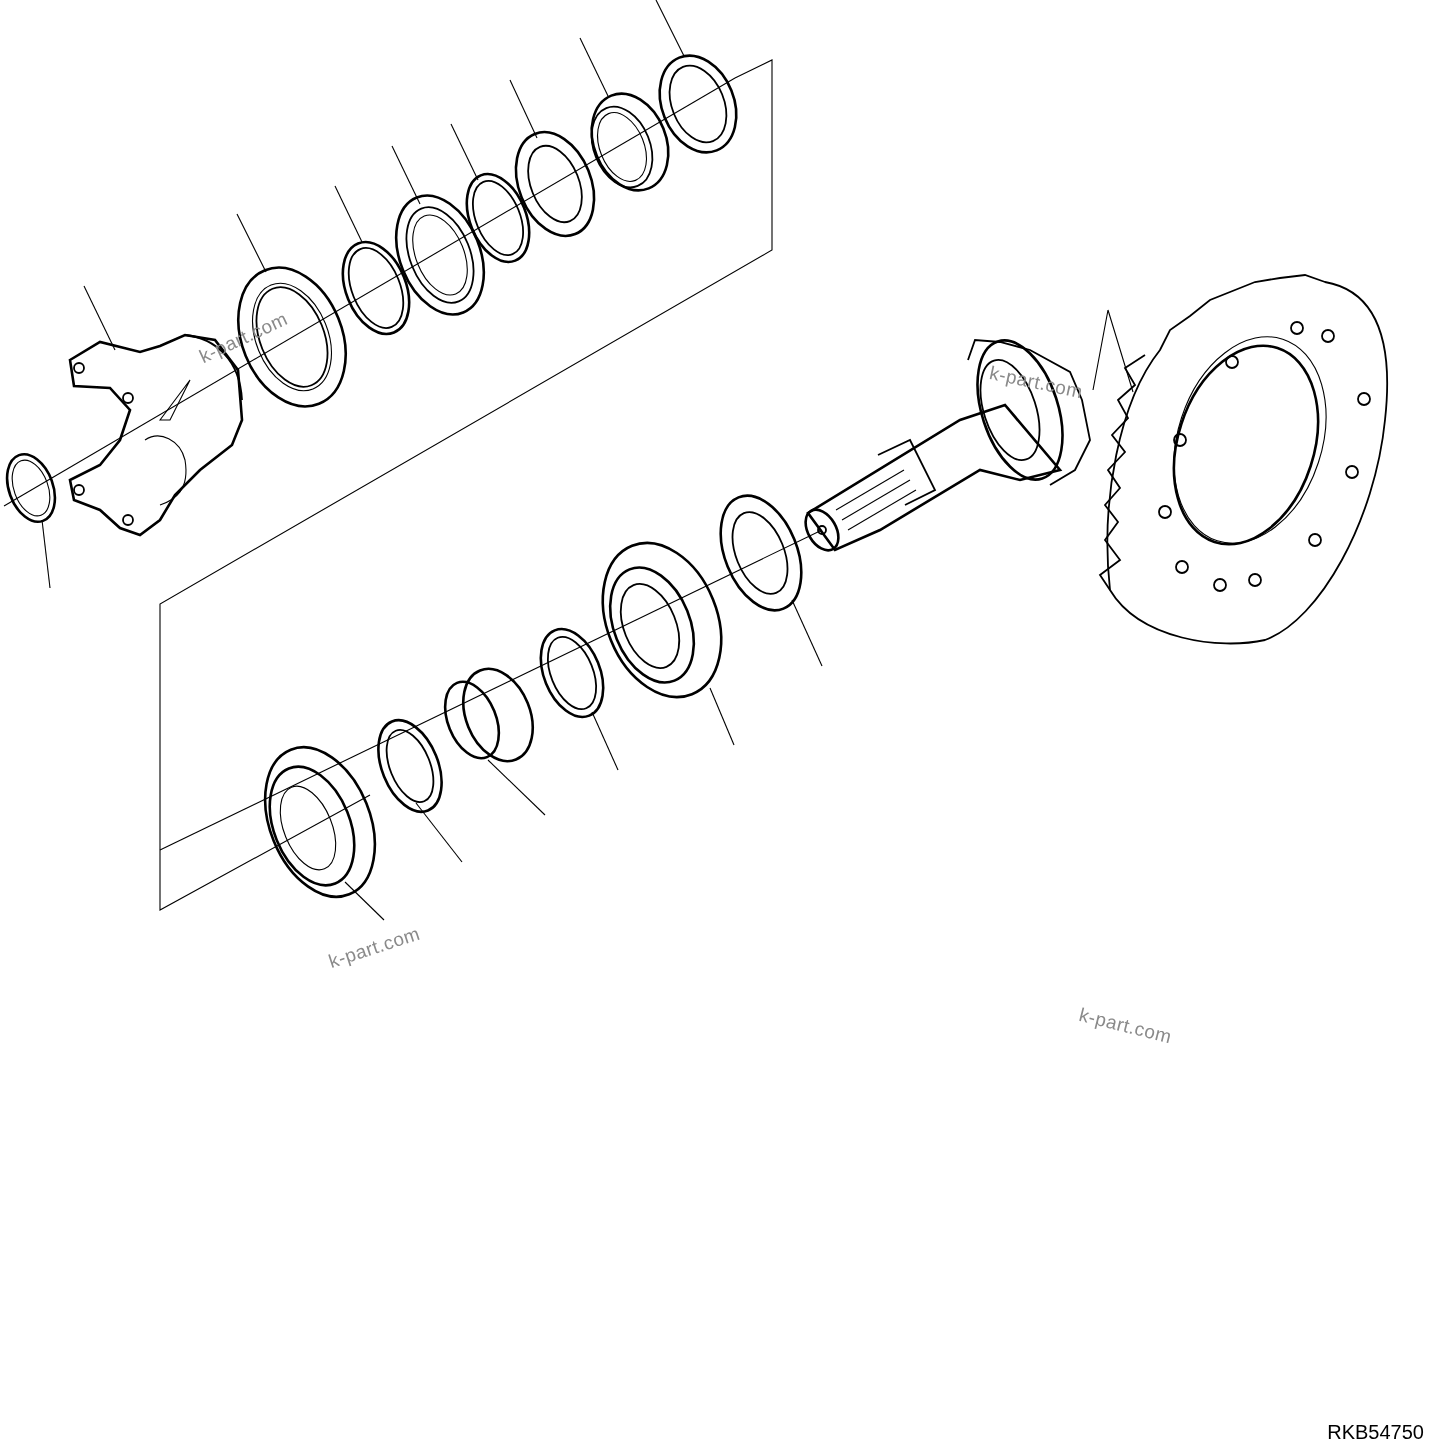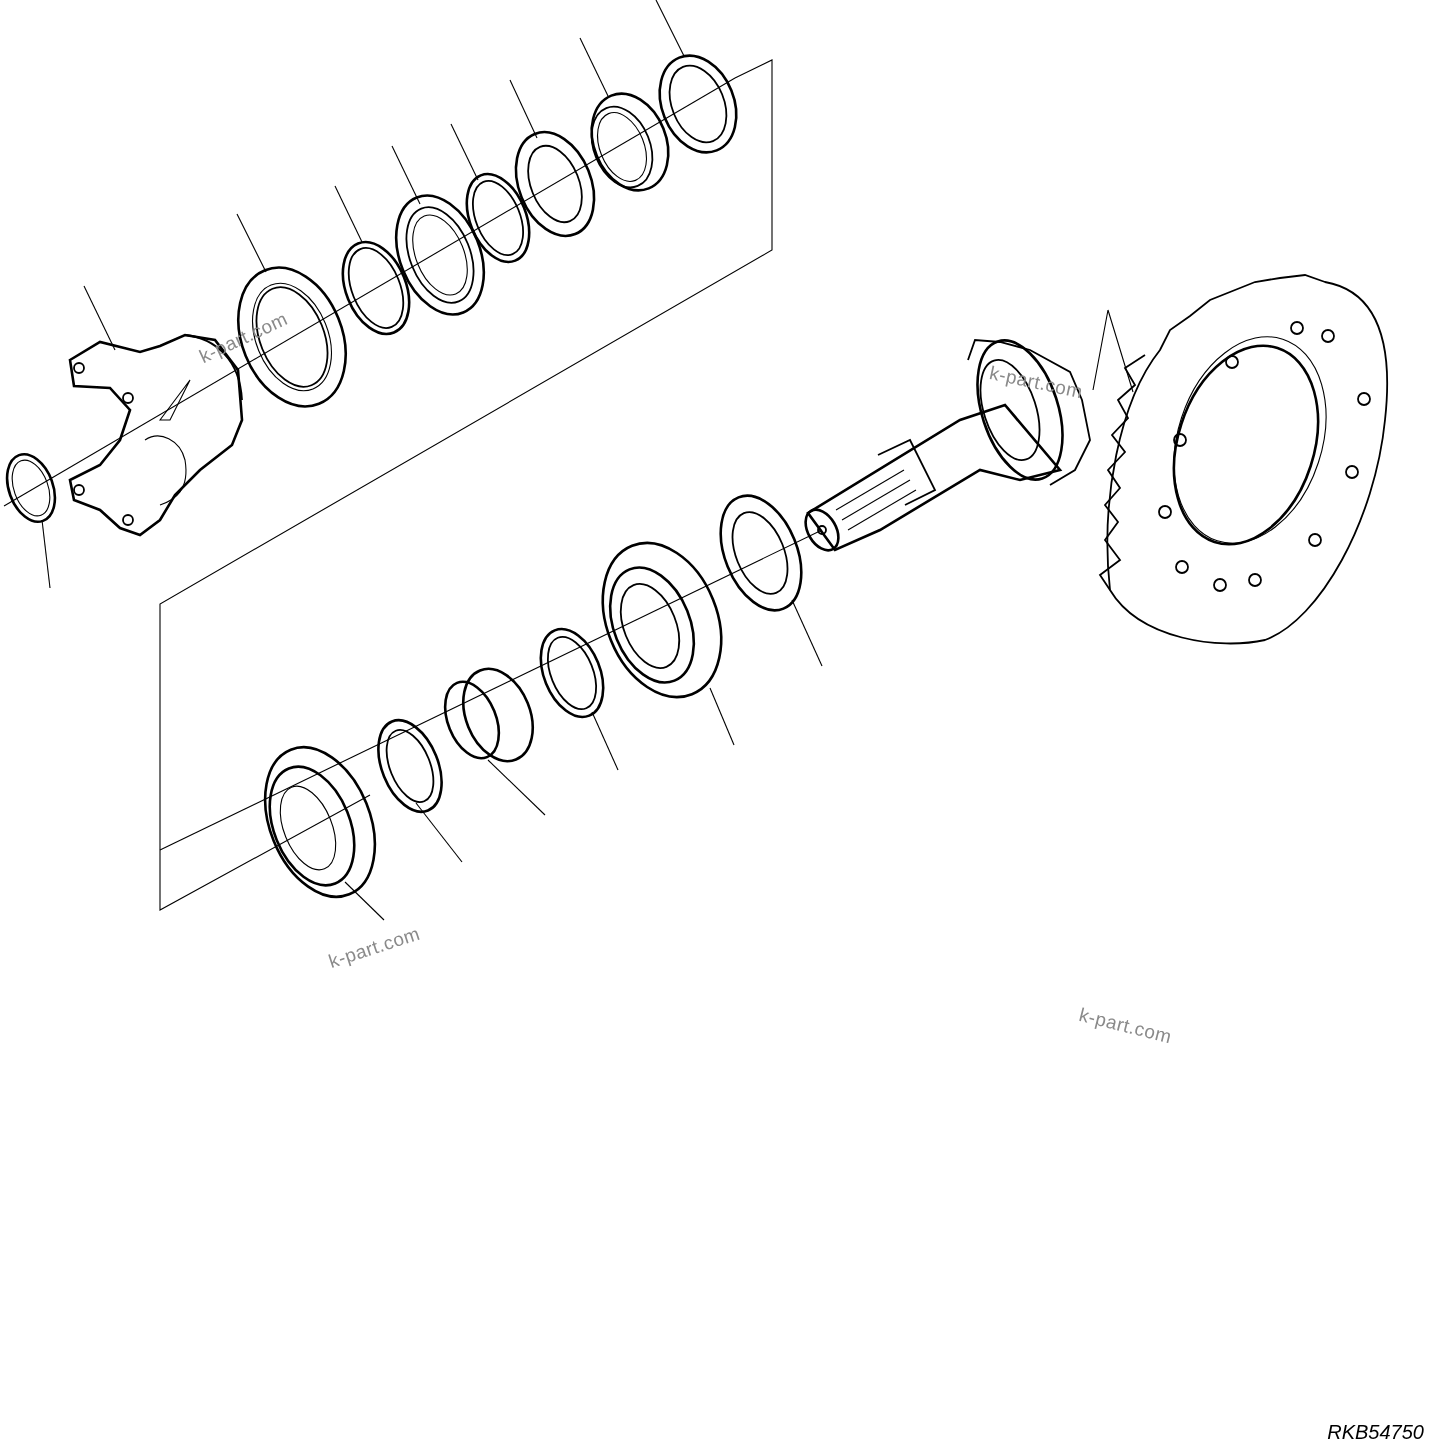--- a/index.html
+++ b/index.html
@@ -3,21 +3,21 @@
 <meta charset="utf-8">
 <style>
   html, body { margin: 0; padding: 0; background: #ffffff; }
   body { width: 1430px; height: 1446px; position: relative; overflow: hidden; font-family: "Liberation Sans", sans-serif; }
   svg.drawing { position: absolute; left: 0; top: 0; }
   .ln { stroke: #000; fill: none; }
   .thick { stroke-width: 2.6; }
   .med { stroke-width: 1.8; }
   .thin { stroke-width: 1.1; }
   .wm { position: absolute; color: #8a8a8a; font-size: 19px; letter-spacing: 0.5px; transform-origin: left top; white-space: nowrap; font-family: "Liberation Sans", sans-serif; }
-  .code { position: absolute; right: 6px; bottom: 2px; font-size: 20px; color: #000; font-family: "Liberation Sans", sans-serif; font-style: italic; }
+  .code { position: absolute; right: 6px; bottom: 2px; font-size: 20px; color: #000; font-family: "Liberation Sans", sans-serif; }
 </style>
 </head>
 <body>
 
 <div>
 <svg class="drawing" width="1430" height="1446" viewBox="0 0 1430 1446">
 
   <g>
     <polyline class="ln thin" points="735,78 772,60 772,250 160,604 160,910 370,795"></polyline>
   </g>

